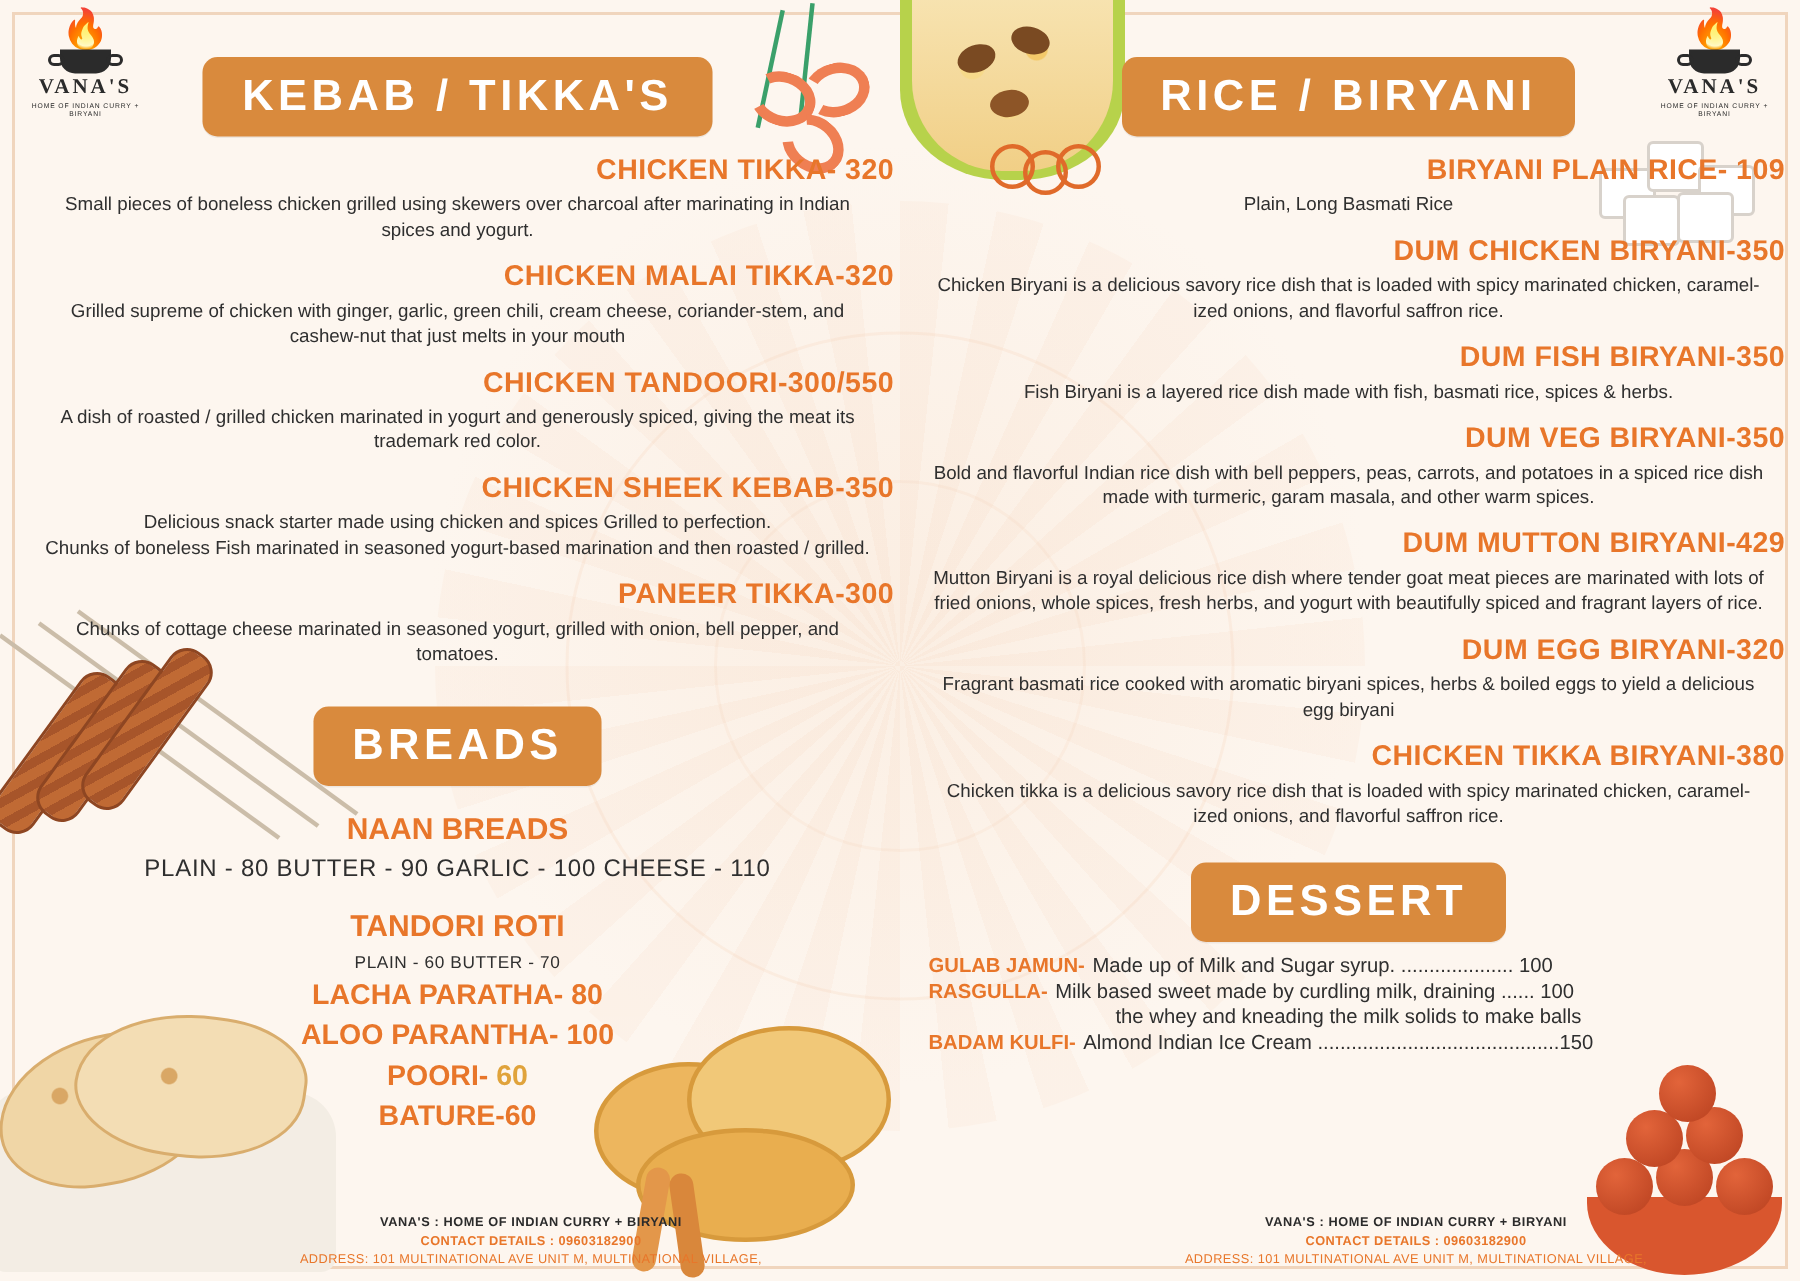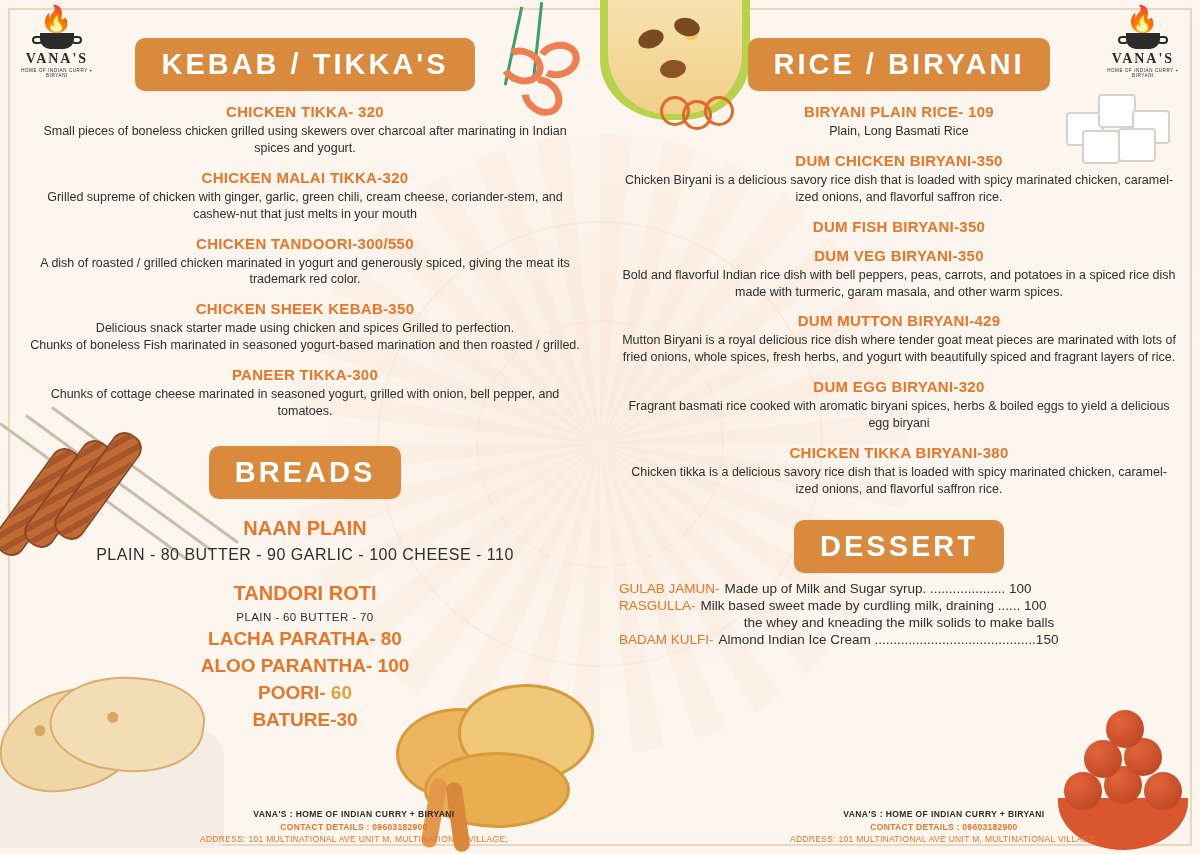--- a/index.html
+++ b/index.html
@@ -61,21 +61,21 @@
     font-family:"Liberation Sans",sans-serif;font-weight:bold;
     letter-spacing:3px;border-radius:10px;
     padding:10px 26px;font-size:29px;
     box-shadow:0 1px 0 rgba(0,0,0,.06);
   }
   .col{position:absolute;}
   .left-col{left:14px;top:38px;width:582px;text-align:center;}
   .right-col{left:608px;top:38px;width:582px;text-align:center;}
 
   .item-title{
-    color:#e8762a;font-weight:bold;font-size:15px;margin:12px 0 3px;letter-spacing:.3px;
+    color:#e8762a;font-weight:bold;font-size:19px;margin:12px 0 3px;letter-spacing:.3px;text-align:right;
   }
   .item-desc{
     color:#2f2f2f;font-size:12.5px;line-height:1.35;margin:0 auto;max-width:560px;
   }
   .left-col .item-desc{max-width:560px;}
   .right-col .item-desc{max-width:562px;}
 
   
   .breads-head{margin-top:26px;}
   .bread-group-title{color:#e8762a;font-weight:bold;font-size:20px;margin:18px 0 6px;}
@@ -83,21 +83,21 @@
   .bread-line.small{font-size:11.5px;letter-spacing:.4px;color:#2f2f2f;}
   .bread-item{color:#e8762a;font-weight:bold;font-size:19px;margin:5px 0;}
   .bread-item .price-gold{color:#e0a33b;}
 
   
   .dessert-head{margin-top:22px;}
   .dessert-row{
     display:flex;align-items:baseline;font-size:13.5px;color:#2f2f2f;
     margin:2px 0;justify-content:flex-start;text-align:left;
   }
-  .dessert-name{color:#e8762a;font-weight:normal;white-space:nowrap;}
+  .dessert-name{color:#e8762a;font-weight:bold;white-space:nowrap;}
   .dessert-text{margin-left:5px;}
   .dessert-block{width:560px;margin:8px auto 0;}
   .dessert-sub{font-size:13.5px;color:#2f2f2f;text-align:center;}
 
   
   .footer{position:absolute;text-align:center;font-size:8px;line-height:1.5;margin-left:44px;}
   .footer .l1{color:#2b2b2b;font-weight:bold;letter-spacing:.4px;font-size:8.5px;}
   .footer .l2{color:#e8762a;font-weight:bold;letter-spacing:.3px;font-size:8.5px;}
   .footer .l3{color:#e8762a;font-weight:normal;letter-spacing:.3px;font-size:8.5px;}
   .footer-left{left:150px;bottom:8px;width:320px;}
@@ -270,48 +270,49 @@
     </div>
     <div>
       <div class="item-title">PANEER TIKKA-300</div>
       <div class="item-desc">Chunks of cottage cheese marinated in seasoned yogurt, grilled with onion, bell pepper, and tomatoes.</div>
     </div>
 
     <div class="breads-head">
       <div class="pill">BREADS</div>
     </div>
 
-    <div class="bread-group-title">NAAN PLAIN</div>
+    <div class="bread-group-title">NAAN BREADS</div>
     <div class="bread-line">PLAIN -  80   BUTTER -  90  GARLIC -   100  CHEESE - 110</div>
 
     <div class="bread-group-title">TANDORI ROTI</div>
     <div class="bread-line small">PLAIN -  60   BUTTER - 70</div>
 
     <div class="bread-item">LACHA PARATHA- 80</div>
     <div class="bread-item">ALOO PARANTHA- 100</div>
     <div class="bread-item">
       <span>POORI-</span>
       <span class="price-gold">60</span>
     </div>
-    <div class="bread-item">BATURE-30</div>
+    <div class="bread-item">BATURE-60</div>
   </div>
 
   <div class="col right-col">
     <div class="pill">RICE / BIRYANI</div>
 
     <div>
       <div class="item-title">BIRYANI PLAIN RICE- 109</div>
       <div class="item-desc">Plain, Long Basmati Rice</div>
     </div>
     <div>
       <div class="item-title">DUM CHICKEN BIRYANI-350</div>
       <div class="item-desc">Chicken Biryani is a delicious savory rice dish that is loaded with spicy marinated chicken, caramel- ized onions, and flavorful saffron rice.</div>
     </div>
     <div>
       <div class="item-title">DUM FISH BIRYANI-350</div>
+      <div class="item-desc">Fish Biryani is a layered rice dish made with fish, basmati rice, spices &amp; herbs.</div>
     </div>
     <div>
       <div class="item-title">DUM VEG BIRYANI-350</div>
       <div class="item-desc">Bold and flavorful Indian rice dish with bell peppers, peas, carrots, and potatoes in a spiced rice dish made with turmeric, garam masala, and other warm spices.</div>
     </div>
     <div>
       <div class="item-title">DUM MUTTON BIRYANI-429</div>
       <div class="item-desc">Mutton Biryani is a royal delicious rice dish where tender goat meat pieces are marinated with lots of fried onions, whole spices, fresh herbs, and yogurt with beautifully spiced and fragrant layers of rice.</div>
     </div>
     <div>

